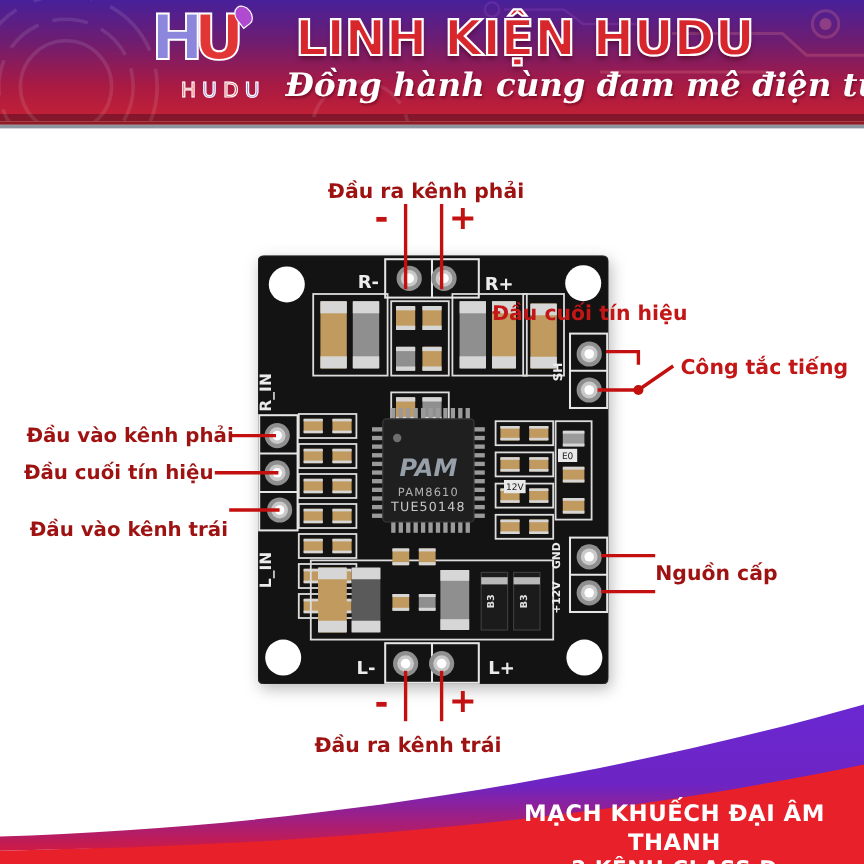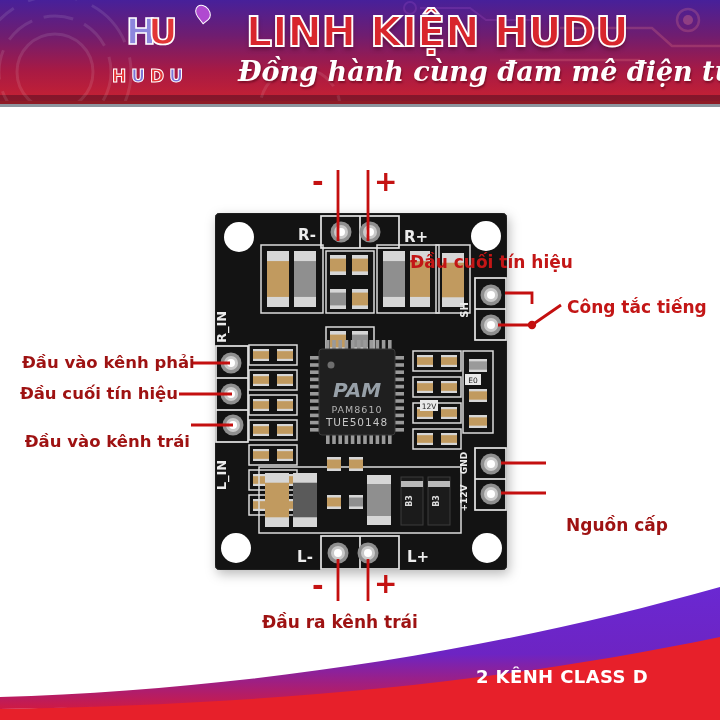--- a/index.html
+++ b/index.html
@@ -8,28 +8,28 @@
 
   
   .header{position:absolute;left:0;top:0;width:720px;height:101px;
           background:linear-gradient(180deg,#47209a 0%,#6f1d70 35%,#a81a44 70%,#c62133 100%);
           box-shadow:inset 0 -6px 0 rgba(58,10,32,.45);}
   .header-sep1{position:absolute;left:0;top:101px;width:720px;height:3px;background:#8e1b26;}
   .header-sep2{position:absolute;left:0;top:104px;width:720px;height:3px;background:#8d959e;}
   .decor{position:absolute;inset:0;pointer-events:none;}
 
   .logo{position:absolute;left:112px;top:4px;width:124px;height:96px;}
-  .mono{position:absolute;left:14px;top:2px;font-weight:bold;font-size:36px;line-height:52px;
+  .mono{position:absolute;left:14px;top:2px;font-weight:bold;font-size:52px;line-height:52px;
         -webkit-text-stroke:1.6px #ffffff;letter-spacing:-8px;}
   .mono .mh{color:#8d86dd;}
   .mono .mu{color:#e23636;}
   .flame{position:absolute;left:84px;top:0px;width:12px;height:16px;background:#b04ad0;
          border:1.5px solid #fff;border-radius:50% 50% 50% 0;transform:rotate(-38deg);}
-  .logo-word{position:absolute;left:0px;top:62px;width:124px;
-             font-weight:bold;font-size:17px;letter-spacing:5px;-webkit-text-stroke:1px #fff;}
+  .logo-word{position:absolute;left:12px;top:62px;width:124px;text-align:center;
+             font-weight:normal;font-size:17px;letter-spacing:5px;-webkit-text-stroke:1px #fff;}
   .logo-word .lr{color:#e23636;}
   .logo-word .lp{color:#7d74d6;}
 
   .brand-title{position:absolute;left:230px;top:8px;width:470px;
                font-weight:bold;font-size:41px;letter-spacing:0px;color:#d8262d;
                -webkit-text-stroke:1.8px #ffffff;white-space:nowrap;
                text-shadow:0 3px 4px rgba(70,0,20,.55);margin-left:16px;}
   .tagline{position:absolute;left:238px;top:56px;width:460px;
            font-family:"DejaVu Serif",serif;font-style:italic;font-weight:bold;
            font-size:27px;color:#ffffff;white-space:nowrap;
@@ -375,44 +375,46 @@
       <line x1="179" y1="394" x2="232" y2="394"></line>
       <line x1="191" y1="425" x2="233" y2="425"></line>
       <line x1="501" y1="463" x2="546" y2="463"></line>
       <line x1="501" y1="493" x2="546" y2="493"></line>
       <line x1="338" y1="559" x2="338" y2="601"></line>
       <line x1="368" y1="559" x2="368" y2="601"></line>
     </g>
     <circle cx="532" cy="325" r="4.2" fill="#c40f0f"></circle>
   </svg>
 
+  <div class="lbl" style="left:255px;top:150px;width:200px;text-align:center;">Đầu ra kênh phải</div>
   <div class="sign" style="left:312px;top:172px;">-</div>
   <div class="sign" style="left:374px;top:172px;">+</div>
 
   <div class="lbl bright" style="left:410px;top:252px;">Đầu cuối tín hiệu</div>
   <div class="lbl ralign" style="left:22px;top:353px;width:168px;">Đầu vào kênh phải</div>
 
   <div class="lbl bright" style="left:567px;top:297px;">Công tắc tiếng</div>
   <div class="lbl ralign" style="left:4px;top:384px;width:174px;">Đầu cuối tín hiệu</div>
   <div class="lbl ralign" style="left:22px;top:432px;width:168px;">Đầu vào kênh trái</div>
 
-  <div class="lbl" style="left:566px;top:468px;margin-top:47px;">Nguồn cấp</div>
+  <div class="lbl" style="left:546px;top:468px;">Nguồn cấp</div>
 
   <div class="sign" style="left:312px;top:576px;">-</div>
   <div class="sign" style="left:374px;top:574px;">+</div>
   <div class="lbl" style="left:262px;top:612px;width:200px;text-align:left;">Đầu ra kênh trái</div>
 
   <svg class="ribbon-svg" width="720" height="135" viewBox="0 0 720 135">
     <defs>
       <linearGradient id="pg" x1="0" y1="0" x2="0" y2="1">
         <stop offset="0%" stop-color="#6a28d2"></stop>
         <stop offset="55%" stop-color="#6d24c3"></stop>
         <stop offset="100%" stop-color="#cf1a43"></stop>
       </linearGradient>
     </defs>
     <path d="M0,124 C220,120 470,95 720,18 L720,135 L0,135 Z" fill="#e7202a"></path>
     <path d="M0,112 C230,105 480,70 720,2 L720,52 C470,104 230,120 0,124 Z" fill="url(#pg)"></path>
   </svg>
   <div class="ribbon-text">
+    <div class="r1">MẠCH KHUẾCH ĐẠI ÂM THANH</div>
     <div class="r2">2 KÊNH CLASS D</div>
   </div>
 
 </div>
 
 </body></html>

